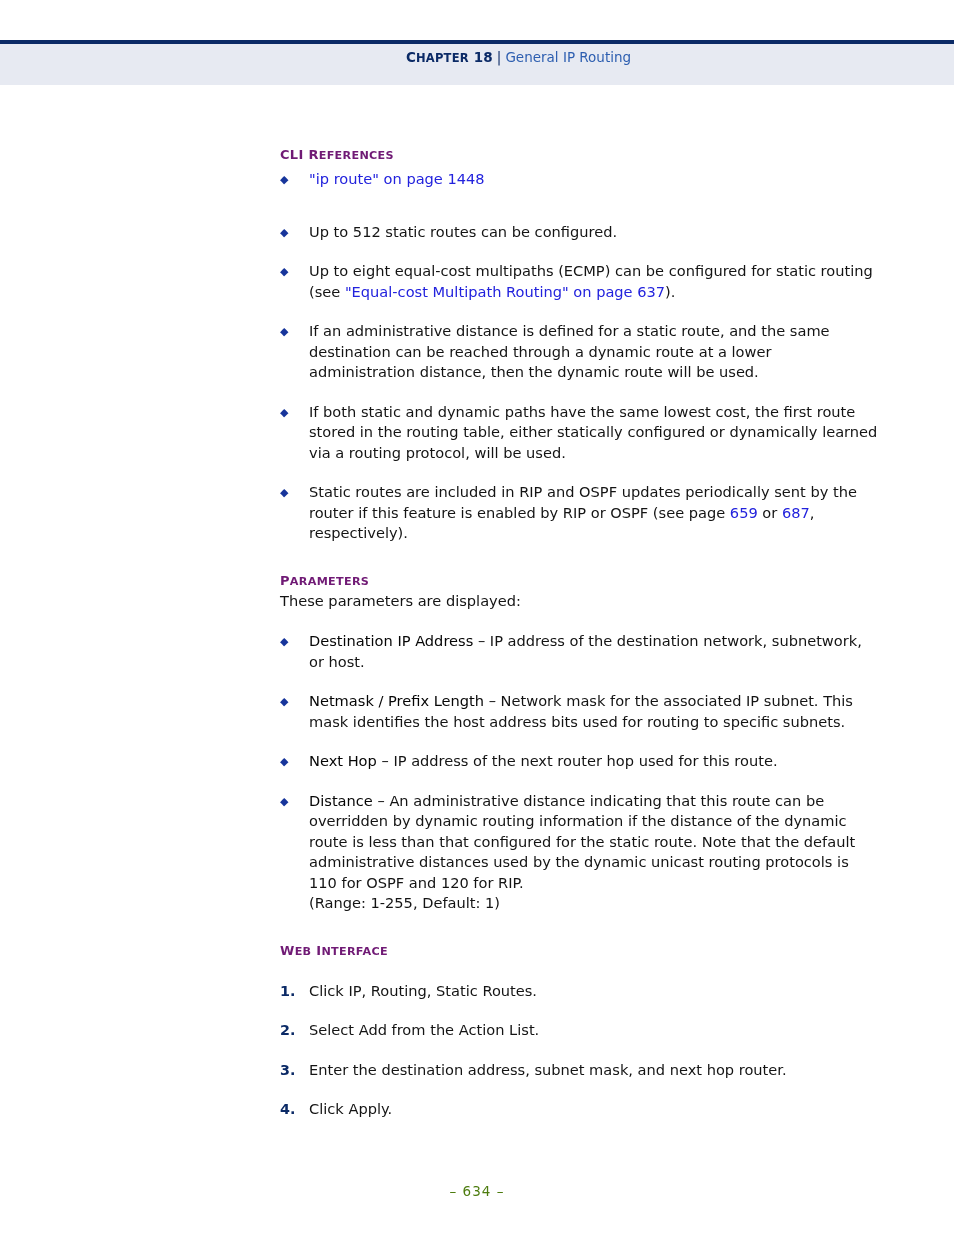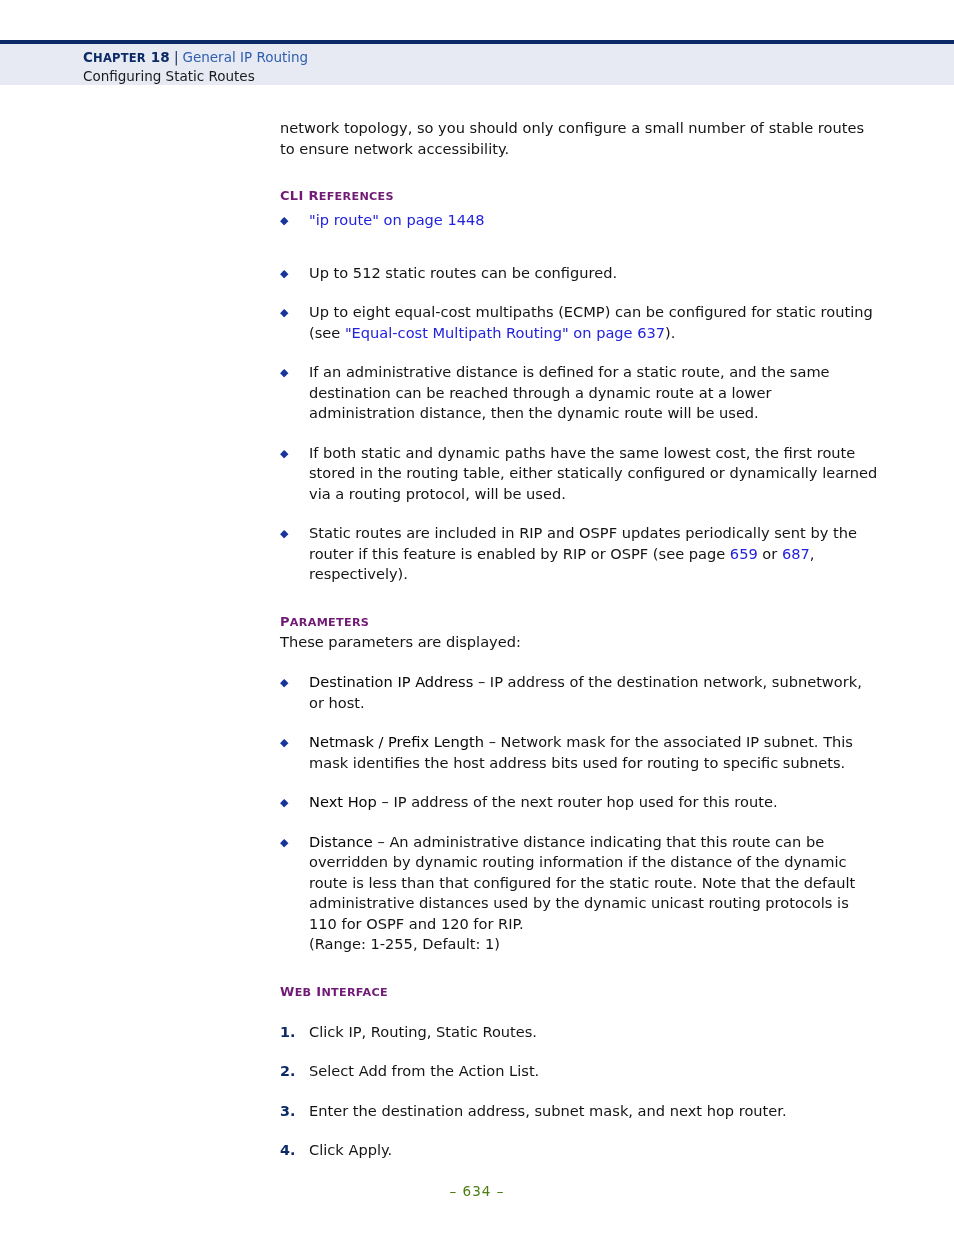--- a/index.html
+++ b/index.html
@@ -23,20 +23,21 @@
     left: 0;
     width: 954px;
     height: 45px;
     background: #e7eaf2;
     border-top: 4px solid #0b2a66;
     box-sizing: border-box;
   }
   .header-inner {
     padding-left: 83px;
     padding-top: 4px;
+    text-align: center;
   }
   .header-line1 {
     font-size: 13.5px;
     line-height: 18px;
     white-space: nowrap;
     color: #1a3f8f;
   }
   .chapter-label {
     color: #0b2a66;
     font-weight: bold;
@@ -163,27 +164,25 @@
   }
 </style>
 </head>
 <body>
 
 <div class="page-header">
   <div class="header-inner">
     <div class="header-line1">
       <span class="chapter-label">C<span class="sc">HAPTER</span> 18</span><span class="header-sep">|</span><span class="header-chapter-title">General IP Routing</span>
     </div>
-    <div class="header-line2">Configuring Static Routes</div>
   </div>
 </div>
 
 <div class="content">
 
-  <p class="para intro">network topology, so you should only configure a small number of stable routes to ensure network accessibility.</p>
 
   <div class="spacer-lg"></div>
 
   <div class="section-head">CLI&nbsp;R<span class="sc">EFERENCES</span></div>
   <div class="spacer-sm" style="height:4px"></div>
   <ul class="bullets">
     <li>
       <span class="bullet-mark">◆</span>
       <span class="link">"ip route" on page 1448</span>
     </li>

